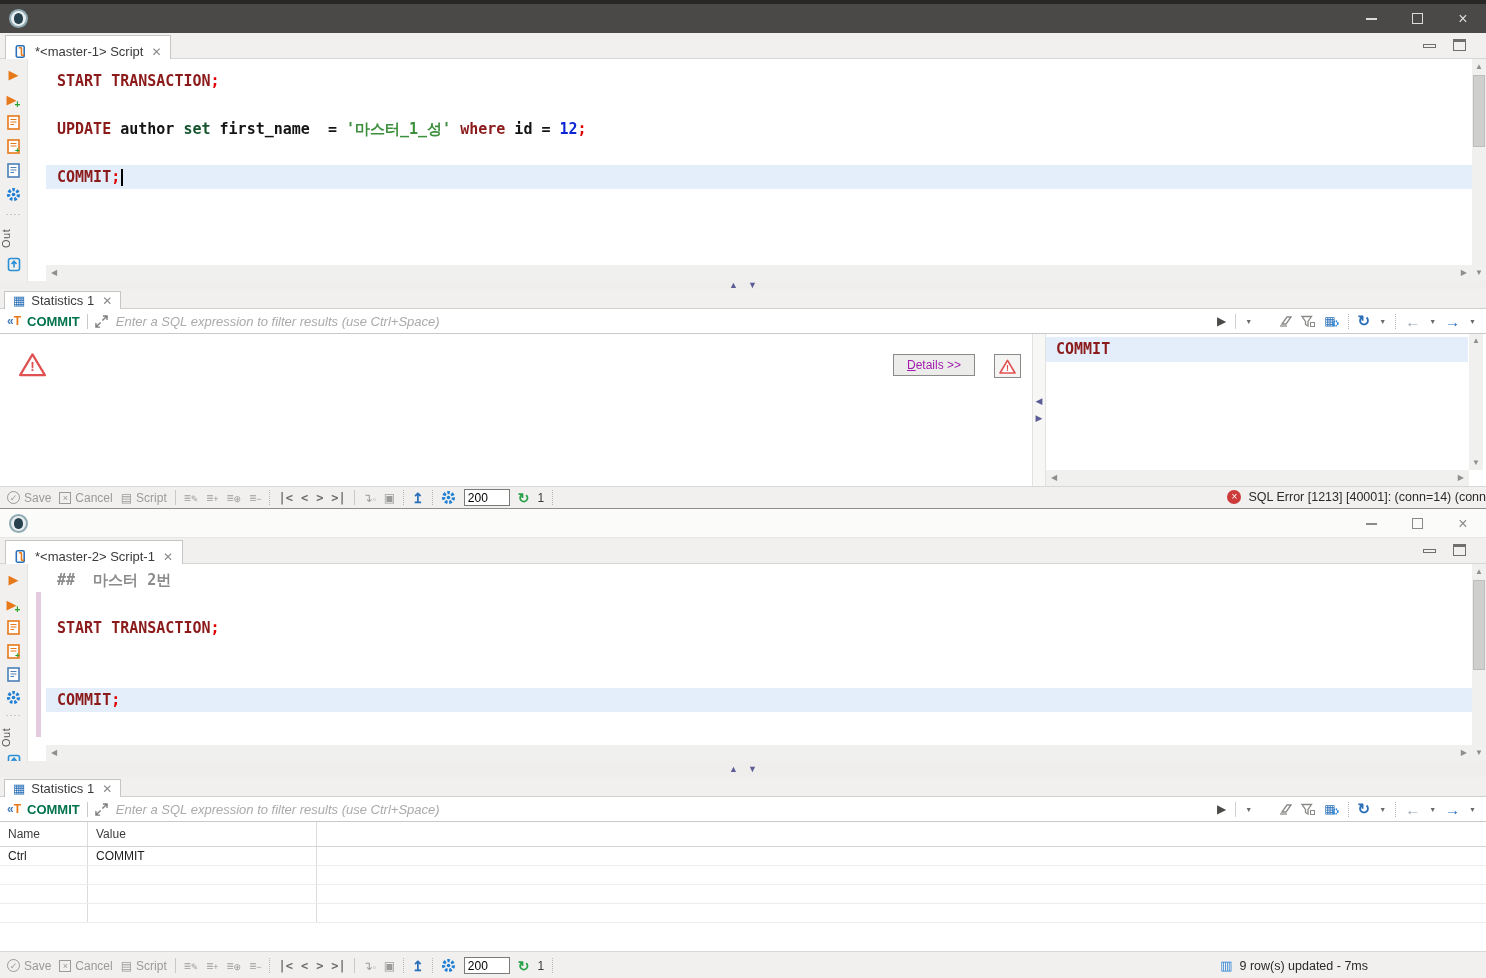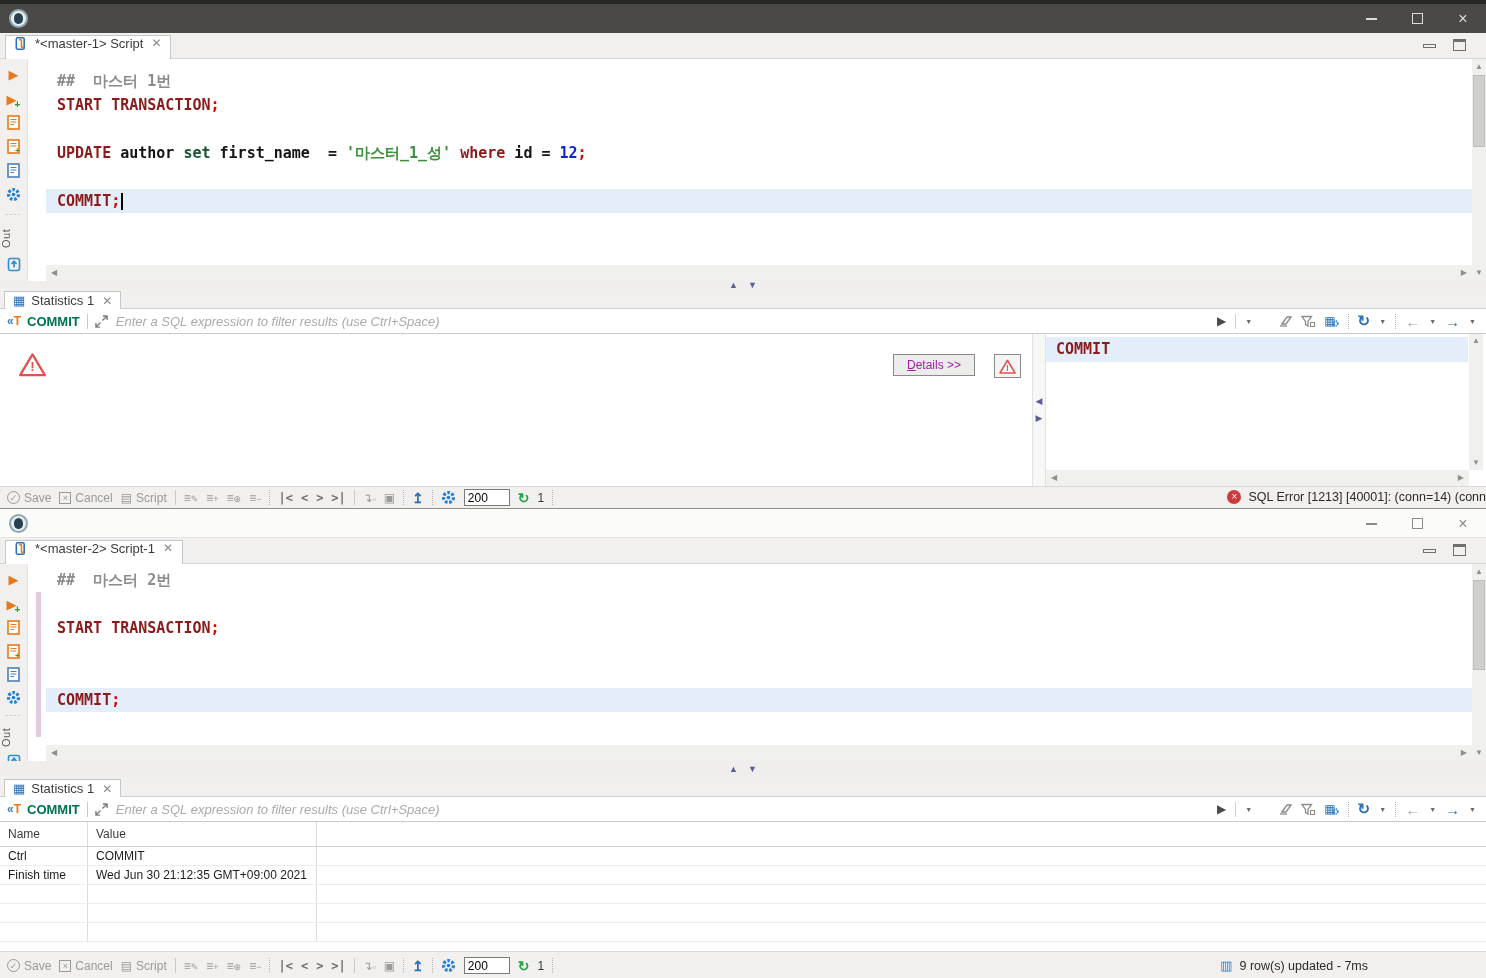--- a/index.html
+++ b/index.html
@@ -15,21 +15,21 @@
 .tb-dark{background:#4a4947;color:#dcdcdc}
 .tb-light{background:#fbfbfa;color:#8a8a8a;border-bottom:1px solid #e6e6e4}
 .appicon{position:absolute;left:9px;top:5px;width:19px;height:19px;border-radius:50%;background:#e8eef0;border:2px solid #8fa9b2}
 .appicon::after{content:"";position:absolute;left:3px;top:2px;width:9px;height:11px;border-radius:50% 50% 45% 45%;background:#27424e}
 .wc{position:absolute;top:0;width:46px;height:29px;display:flex;align-items:center;justify-content:center}
 .wc-min i{display:block;width:11px;height:2px;background:currentColor}
 .wc-max i{display:block;width:11px;height:11px;border:1.5px solid currentColor}
 .wc-close{font-size:16px;line-height:16px}
 
 .tabrow{left:0;right:0;background:#f1f0ef;border-bottom:1px solid #d6d6d4}
-.etab{position:absolute;left:5px;top:2px;bottom:-1px;background:#fff;border:1px solid #c6c6c4;border-bottom:none;display:flex;align-items:flex-start;gap:6px;padding:0 9px;font-size:13px;color:#3a3a3a;white-space:nowrap}
+.etab{position:absolute;left:5px;top:2px;bottom:-1px;background:#fff;border:1px solid #c6c6c4;border-bottom:none;display:flex;align-items:flex-end;gap:6px;padding:0 9px;font-size:13px;color:#3a3a3a;white-space:nowrap}
 .tabx{color:#8a8a8a;font-size:12px;margin-left:2px}
 .prow-ico{position:absolute;top:6px;color:#6f6f6f}
 .pmin i{display:block;width:13px;height:4px;border:1px solid #6f6f6f;margin-top:5px}
 .pmax i{display:block;width:13px;height:12px;border:1px solid #6f6f6f;border-top:3px solid #6f6f6f}
 
 .ltb{position:absolute;left:0;width:28px;background:#f1f0ef;border-right:1px solid #e3e3e1}
 .ltb .it{position:absolute;left:0;width:27px;text-align:center;cursor:pointer}
 .oplay{color:#e8791a;font-size:13px}
 .gplus{color:#2aa02a;font-size:10px;font-weight:bold;margin-left:-2px;vertical-align:sub}
 .outlbl{writing-mode:vertical-rl;transform:rotate(180deg);font-size:11px;color:#555;letter-spacing:.5px}
@@ -163,21 +163,20 @@
     <span class="it outlbl" style="top:163px;height:32px">Out</span>
     <span class="it" style="top:198px">
         <svg width="14" height="15" viewBox="0 0 14 15" style="margin:0 auto">
           <rect x="1.5" y="1.5" width="11" height="12" rx="2" fill="none" stroke="#2a8fd4" stroke-width="1.6"></rect>
           <path d="M7 10.5 V4.5 M4.5 7 L7 4.2 L9.5 7" stroke="#2a8fd4" stroke-width="1.6" fill="none"></path>
         </svg>
       </span>
   </div>
   <div class="ruler" style="left:28px;top:59px;width:18px;height:206px"></div>
   <div class="code-area" style="left:46px;top:59px;width:1426px;height:206px;padding-top:10px">
-      <div class="code-line"><span class="tk-cm">##  마스터 1번</span></div>
       <div class="code-line"><span class="tk-kw">START TRANSACTION</span><span class="tk-semi">;</span></div>
       <div class="code-line"></div>
       <div class="code-line"><span class="tk-kw">UPDATE</span><span class="tk-pl"> author </span><span class="tk-kw2">set</span><span class="tk-pl"> first_name  = </span><span class="tk-str">'마스터_1_성'</span><span class="tk-pl"> </span><span class="tk-kw">where</span><span class="tk-pl"> id = </span><span class="tk-num">12</span><span class="tk-semi">;</span></div>
       <div class="code-line"></div>
       <div class="code-line hl"><span class="tk-kw">COMMIT</span><span class="tk-semi">;</span><span class="caret"></span></div>
     </div>
   <div class="sb sb-h" style="left:46px;top:265px;width:1426px">
     <span class="sar" style="left:5px;top:4px">◀</span>
     <span class="sar" style="right:5px;top:4px">▶</span>
   </div>
@@ -462,24 +461,20 @@
 
   <div class="abs" style="top:313px;height:129px;left:0;right:0;background:#fff">
       <div class="trow thead">
         <div class="tcell c0">Name</div>
         <div class="tcell c1">Value</div>
       </div>
       <div class="trow ">
         <div class="tcell c0">Ctrl</div>
         <div class="tcell c1">COMMIT</div>
       </div>
-      <div class="trow ">
-        <div class="tcell c0">Finish time</div>
-        <div class="tcell c1">Wed Jun 30 21:12:35 GMT+09:00 2021</div>
-      </div>
       <div class="trow empty">
         <div class="tcell c0"></div>
         <div class="tcell c1"></div>
       </div>
       <div class="trow empty">
         <div class="tcell c0"></div>
         <div class="tcell c1"></div>
       </div>
       <div class="trow empty">
         <div class="tcell c0"></div>

